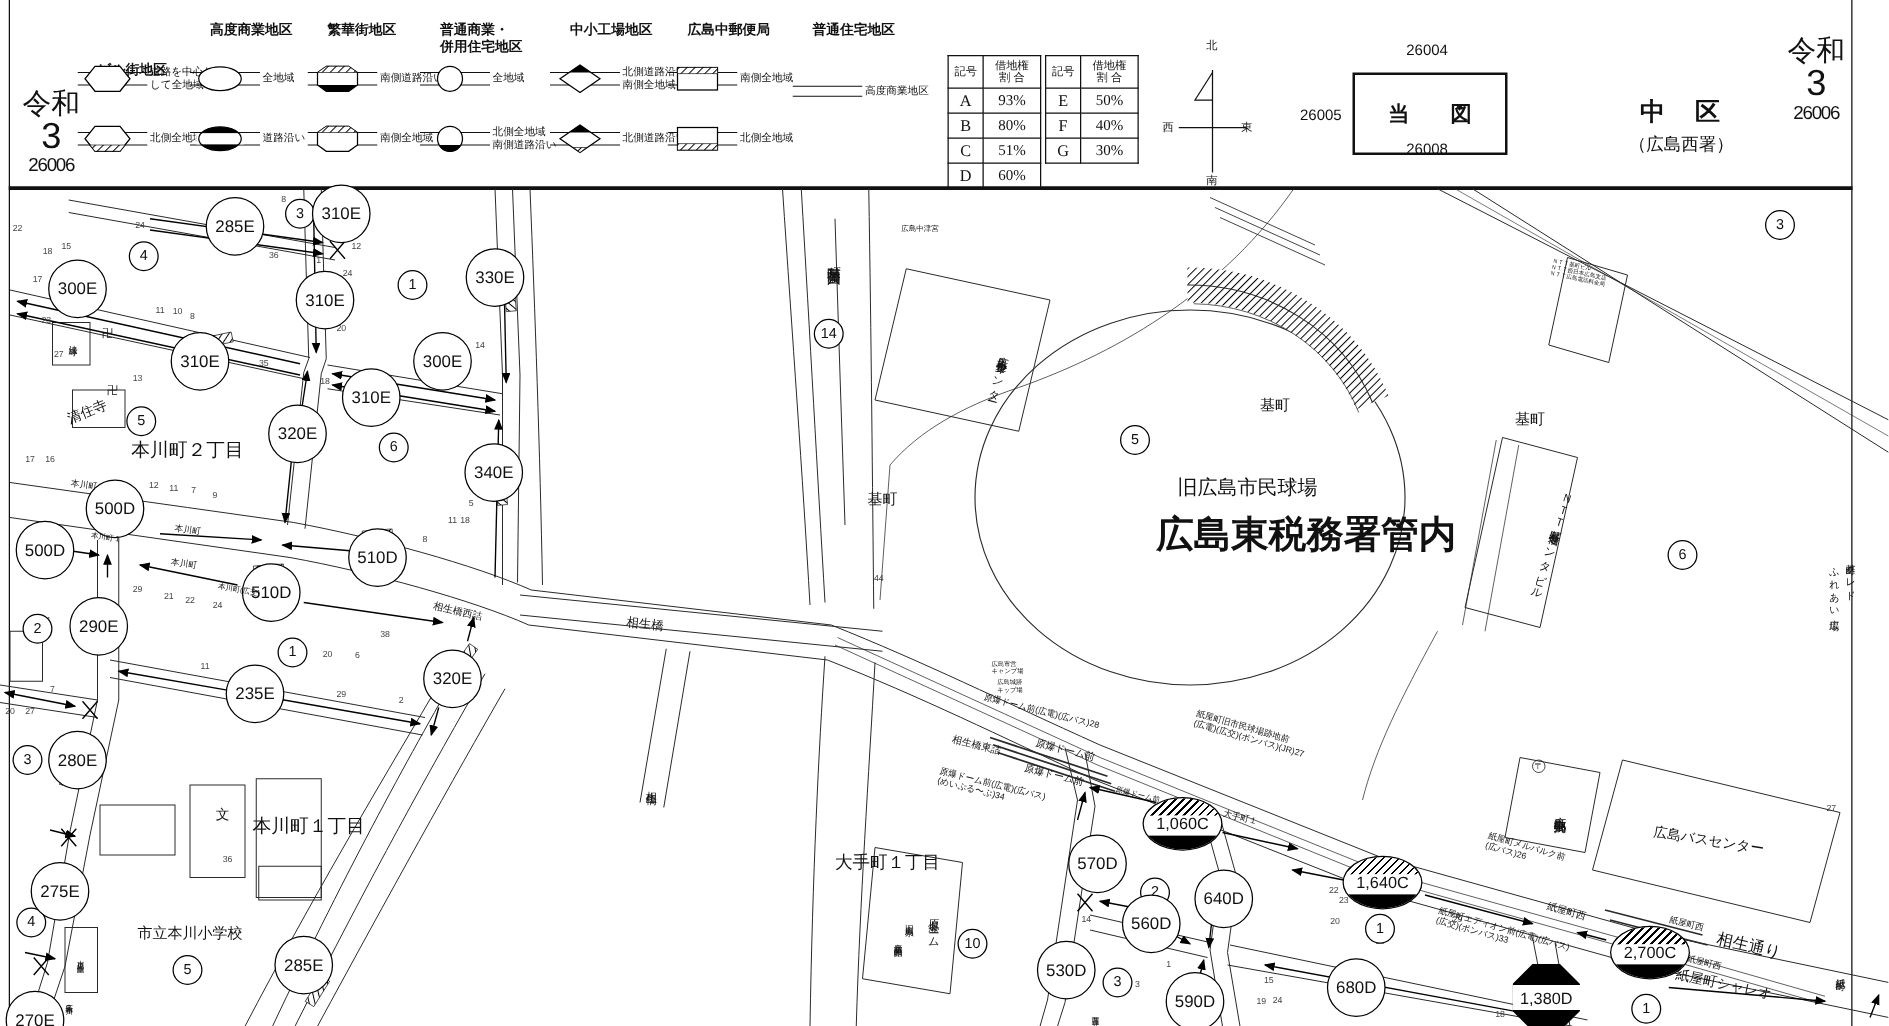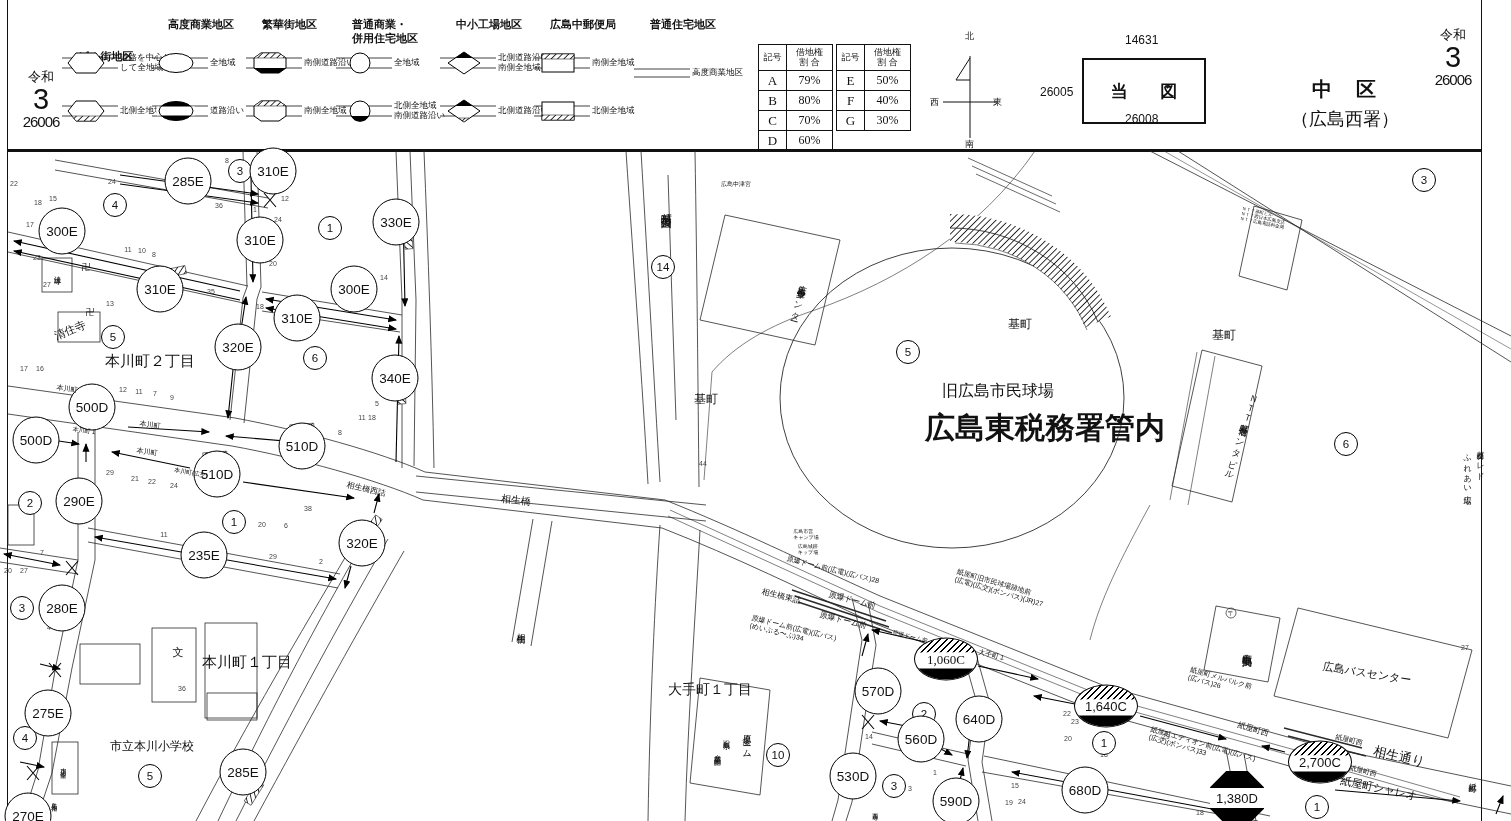--- a/index.html
+++ b/index.html
@@ -4,27 +4,27 @@
 <style>
   html,body{margin:0;padding:0;background:#fff;}
   #page{position:relative;width:1511px;height:821px;background:#fff;overflow:hidden;
         font-family:"Liberation Sans","DejaVu Sans",sans-serif;color:#111;}
   .abs{position:absolute;}
   
   .vline{position:absolute;width:1px;background:#111;top:0;height:821px;}
   .maptop{position:absolute;left:7px;width:1475px;height:3px;background:#111;top:149px;}
   
   .era{position:absolute;text-align:center;line-height:1.05;}
-  .era .e1{font-size:13px;}
+  .era .e1{font-size:23px;}
   .era .e2{font-size:29px;}
   .era .e3{font-size:15px;letter-spacing:-1px;}
   
   .ward{position:absolute;text-align:center;}
   .ward .w1{font-size:20px;font-weight:bold;letter-spacing:2px;}
-  .ward .w2{font-size:18px;margin-top:4px;text-align:center;}
+  .ward .w2{font-size:14px;margin-top:4px;text-align:center;}
   
   .lg-title{position:absolute;font-size:11px;font-weight:bold;white-space:pre-line;line-height:1.25;}
   .lg-item{position:absolute;display:flex;align-items:center;}
   .lg-label{font-size:8.5px;line-height:1.15;white-space:pre-line;margin-left:2px;width:56px;}
   
   .rtable{position:absolute;border-collapse:collapse;}
   .rtable td{border:1px solid #111;text-align:center;padding:0;}
   .rtable .hd{font-size:9px;line-height:1.1;width:27px;height:25px;white-space:pre-line;}
   .rtable .hd2{width:45px;}
   .rtable .sym{font-family:"Liberation Serif","DejaVu Serif",serif;font-size:13px;height:19px;}
@@ -198,29 +198,29 @@
 
   <div id="tables">
       <table class="rtable" style="left: 758px; top: 44px;">
         <tbody>
           <tr>
             <td class="hd">記号</td>
             <td class="hd hd2">借地権<br>割 合</td>
           </tr>
           <tr>
             <td class="sym">A</td>
-            <td class="pct">79%</td>
+            <td class="pct">93%</td>
           </tr>
           <tr>
             <td class="sym">B</td>
             <td class="pct">80%</td>
           </tr>
           <tr>
             <td class="sym">C</td>
-            <td class="pct">70%</td>
+            <td class="pct">51%</td>
           </tr>
           <tr>
             <td class="sym">D</td>
             <td class="pct">60%</td>
           </tr>
         </tbody>
       </table>
       <table class="rtable" style="left: 836px; top: 44px;">
         <tbody>
           <tr>
@@ -249,21 +249,21 @@
       <line x1="8" y1="60" x2="62" y2="60" stroke="#111" stroke-width="1"></line>
       <path d="M35,16 L21,38 L35,38" fill="none" stroke="#111" stroke-width="1"></path>
     </svg>
     <div class="cmp" style="left:965px;top:30px">北</div>
     <div class="cmp" style="left:965px;top:138px">南</div>
     <div class="cmp" style="left:930px;top:96px">西</div>
     <div class="cmp" style="left:993px;top:96px">東</div>
   </div>
 
   <div>
-    <div class="idxnum" style="left:1125px;top:33px">14631</div>
+    <div class="idxnum" style="left:1125px;top:33px">26004</div>
     <div class="idxnum" style="left:1040px;top:85px">26005</div>
     <div class="idxnum" style="left:1125px;top:112px">26008</div>
     <div class="idxbox" style="left:1082px;top:58px;width:120px;height:62px">
       <span>当 図</span>
     </div>
   </div>
 
   <svg class="abs" style="left:0;top:0" width="1511" height="821">
     <defs>
       <pattern id="hp" width="4.5" height="4.5" patternUnits="userSpaceOnUse" patternTransform="rotate(45)">
@@ -516,21 +516,21 @@
       </div>
       <div class="badge c" style="left: 956px; top: 801px;">
         <span>590D</span>
       </div>
       <div class="badge c" style="left: 979px; top: 719px;">
         <span>640D</span>
       </div>
       <div class="badge c" style="left: 1085px; top: 790px;">
         <span>680D</span>
       </div>
-      <div class="badge e" style="left: 946px; top: 659px; font-family: Liberation Serif, serif;">
+      <div class="badge e" style="left: 946px; top: 659px;">
         <span>1,060C</span>
       </div>
       <div class="badge e" style="left: 1106px; top: 706px;">
         <span>1,640C</span>
       </div>
       <div class="badge e" style="left: 1320px; top: 762px;">
         <span>2,700C</span>
       </div>
       <div class="badge o" style="left: 1237px; top: 798px;">
         <span>1,380D</span>

